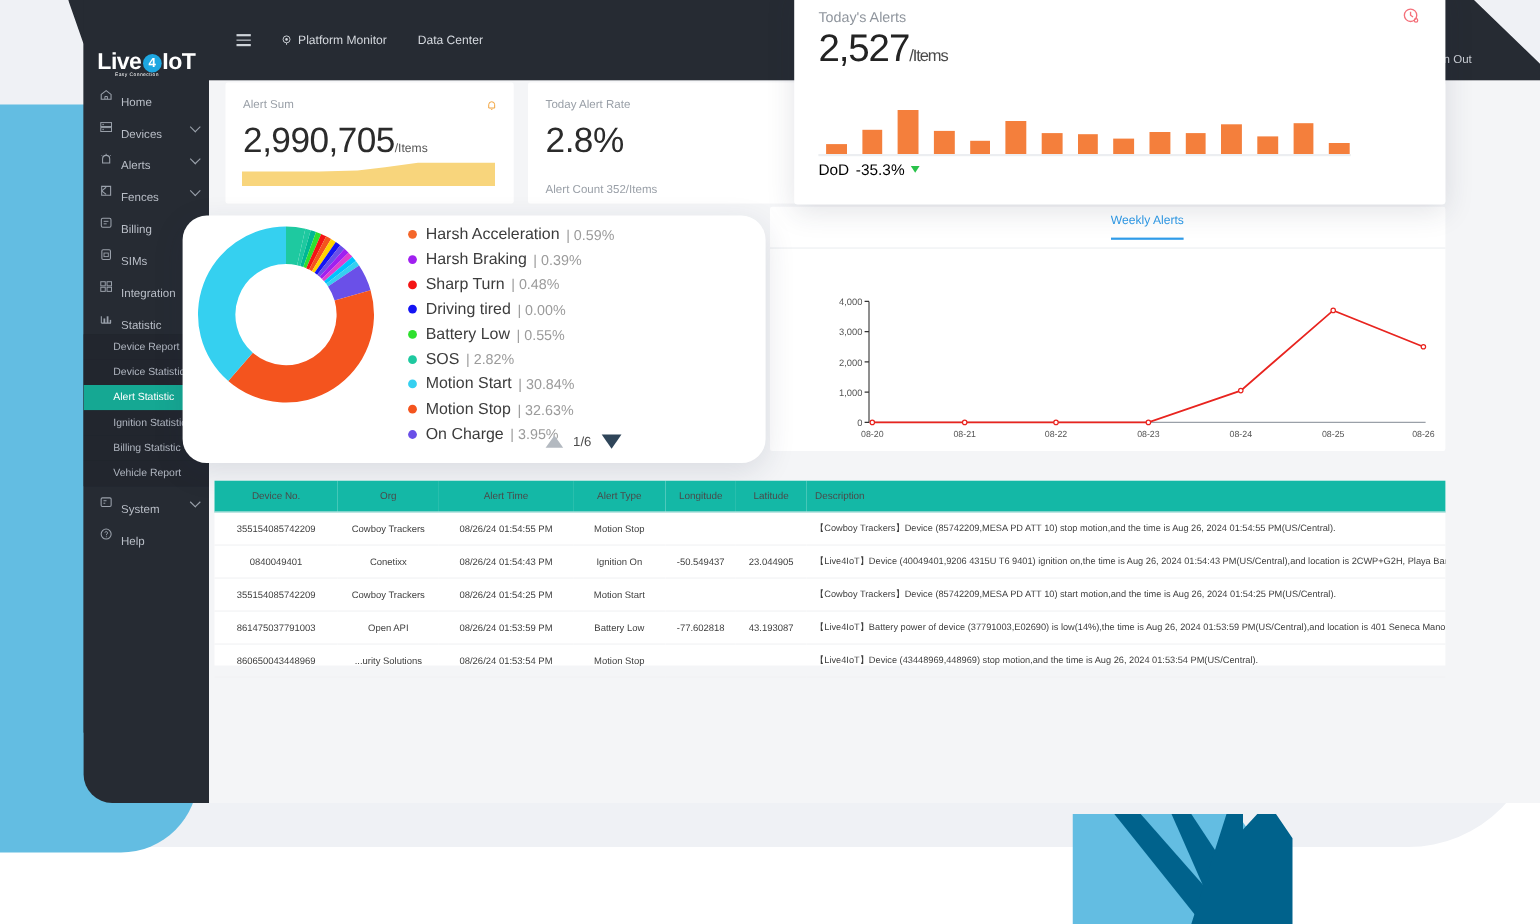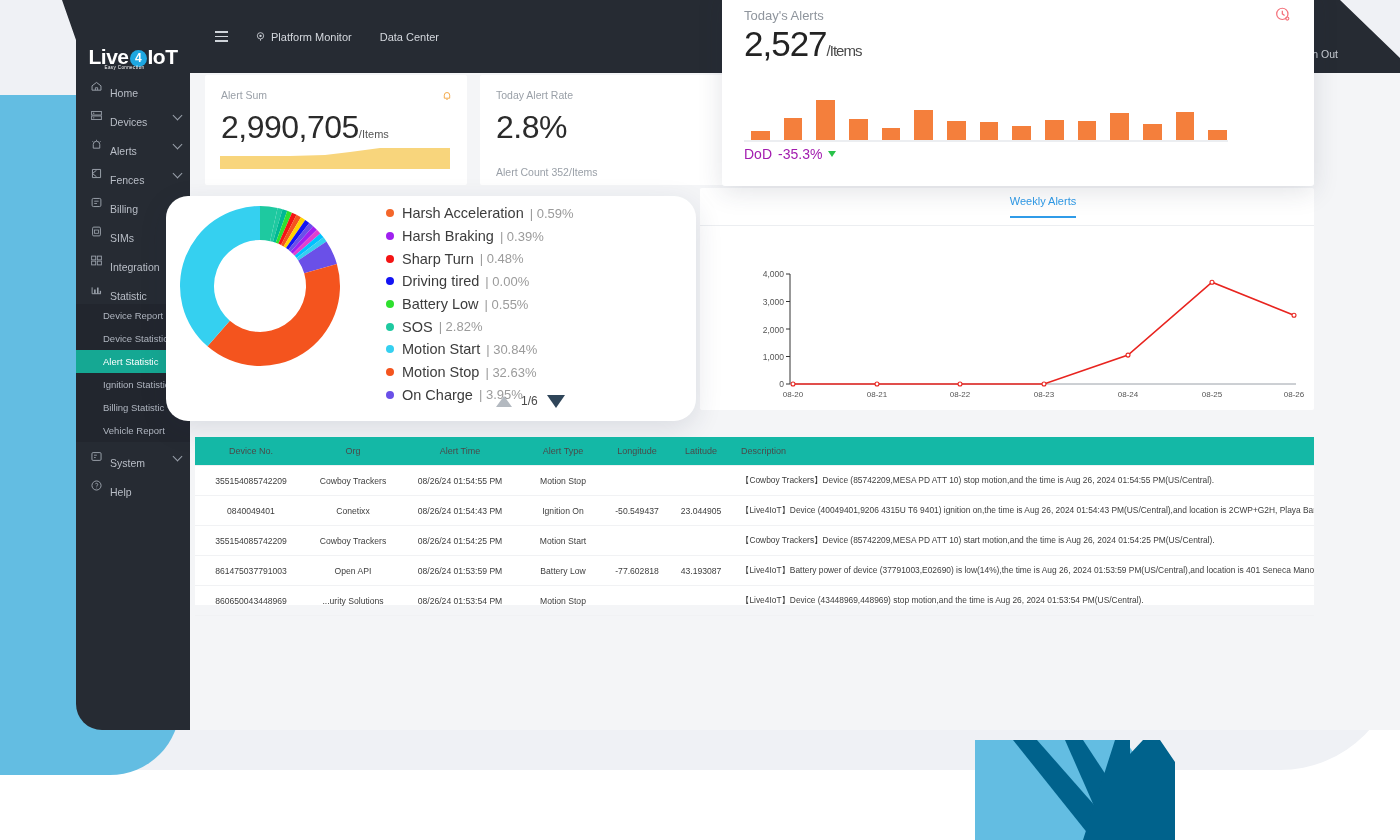--- a/index.html
+++ b/index.html
@@ -126,31 +126,31 @@
     background:#ffffff;border-radius:3px;
     box-shadow:0 6px 26px rgba(35,45,70,.13);
     padding:20px 22px 0 22px;box-sizing:border-box;
   }
   #todays-alerts .t-label{color:#8f959d;font-size:13px;}
   #todays-alerts .t-num{font-size:35px;color:#232323;letter-spacing:-1px;line-height:1.1;margin-top:2px;}
   #todays-alerts .t-unit{font-size:15px;color:#4a4a4a;}
   .spark{position:absolute;left:22px;top:108px;width:490px;height:44px;display:flex;align-items:flex-end;gap:0;}
   .spark .b{background:#f47f3c;flex:1;margin:0 7px;border-radius:0;}
   .spark-base{position:absolute;left:22px;top:152px;width:484px;height:2px;background:#eceef1;}
-  .dod{position:absolute;left:22px;top:158px;font-size:14px;color:#a21caf;display:flex;align-items:center;gap:6px;}
+  .dod{position:absolute;left:22px;top:158px;font-size:14px;color:#000000;display:flex;align-items:center;gap:6px;}
   .dod .tri{width:0;height:0;border-left:4px solid transparent;border-right:4px solid transparent;border-top:6px solid #29c24a;}
 
   
   #donut-card{
     position:absolute;left:166px;top:196px;width:530px;height:225px;
     background:#fff;border-radius:22px;
     box-shadow:0 8px 28px rgba(35,45,70,.12);
   }
   .donut-wrap{position:absolute;left:10px;top:6px;width:168px;height:168px;}
-  .legend{position:absolute;left:220px;top:6px;}
+  .legend{position:absolute;left:205px;top:6px;}
   .legend-row{display:flex;align-items:center;height:22.7px;font-size:14.5px;color:#3c3c3c;}
   .legend-dot{width:8px;height:8px;border-radius:50%;margin-right:8px;flex:0 0 8px;}
   .legend-pct{color:#9b9b9b;margin-left:6px;font-size:13px;}
   .pager{
     position:absolute;left:330px;top:198px;display:flex;align-items:center;gap:9px;font-size:12px;color:#4a4a4a;
   }
   .tri-up{width:0;height:0;border-left:8px solid transparent;border-right:8px solid transparent;border-bottom:11px solid #b3b9c0;cursor:pointer;}
   .tri-dn{width:0;height:0;border-left:9px solid transparent;border-right:9px solid transparent;border-top:13px solid #2f4559;cursor:pointer;}
 
   

